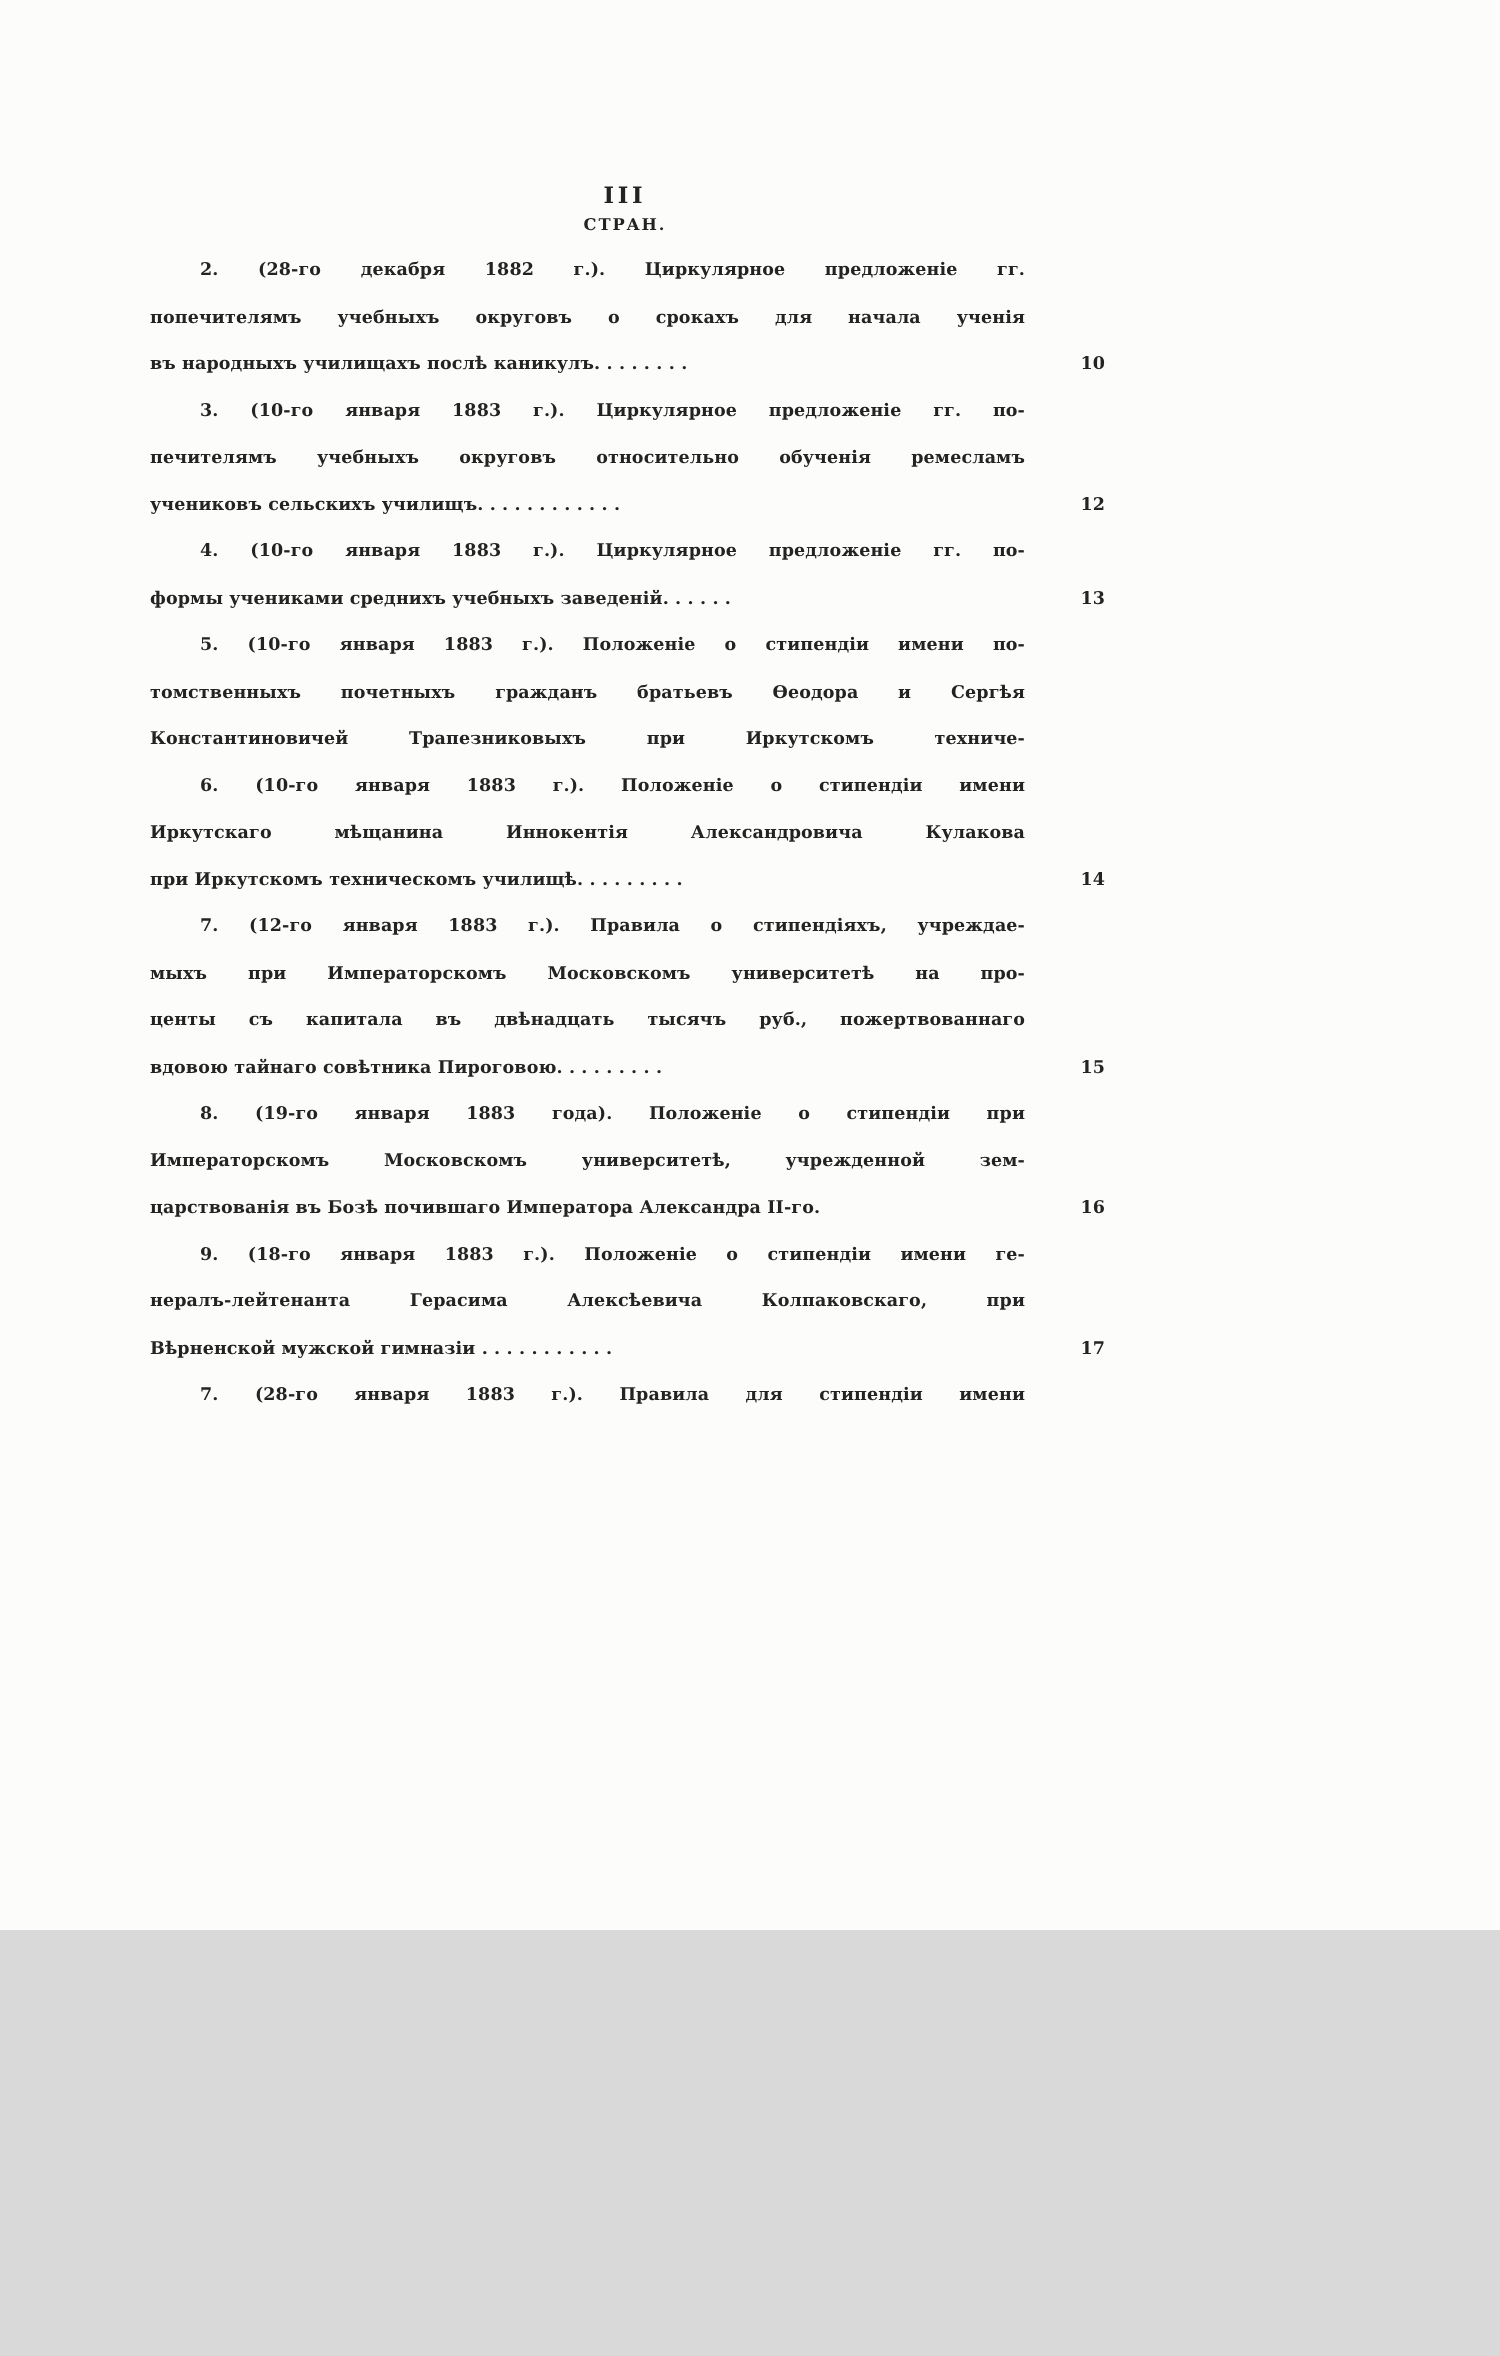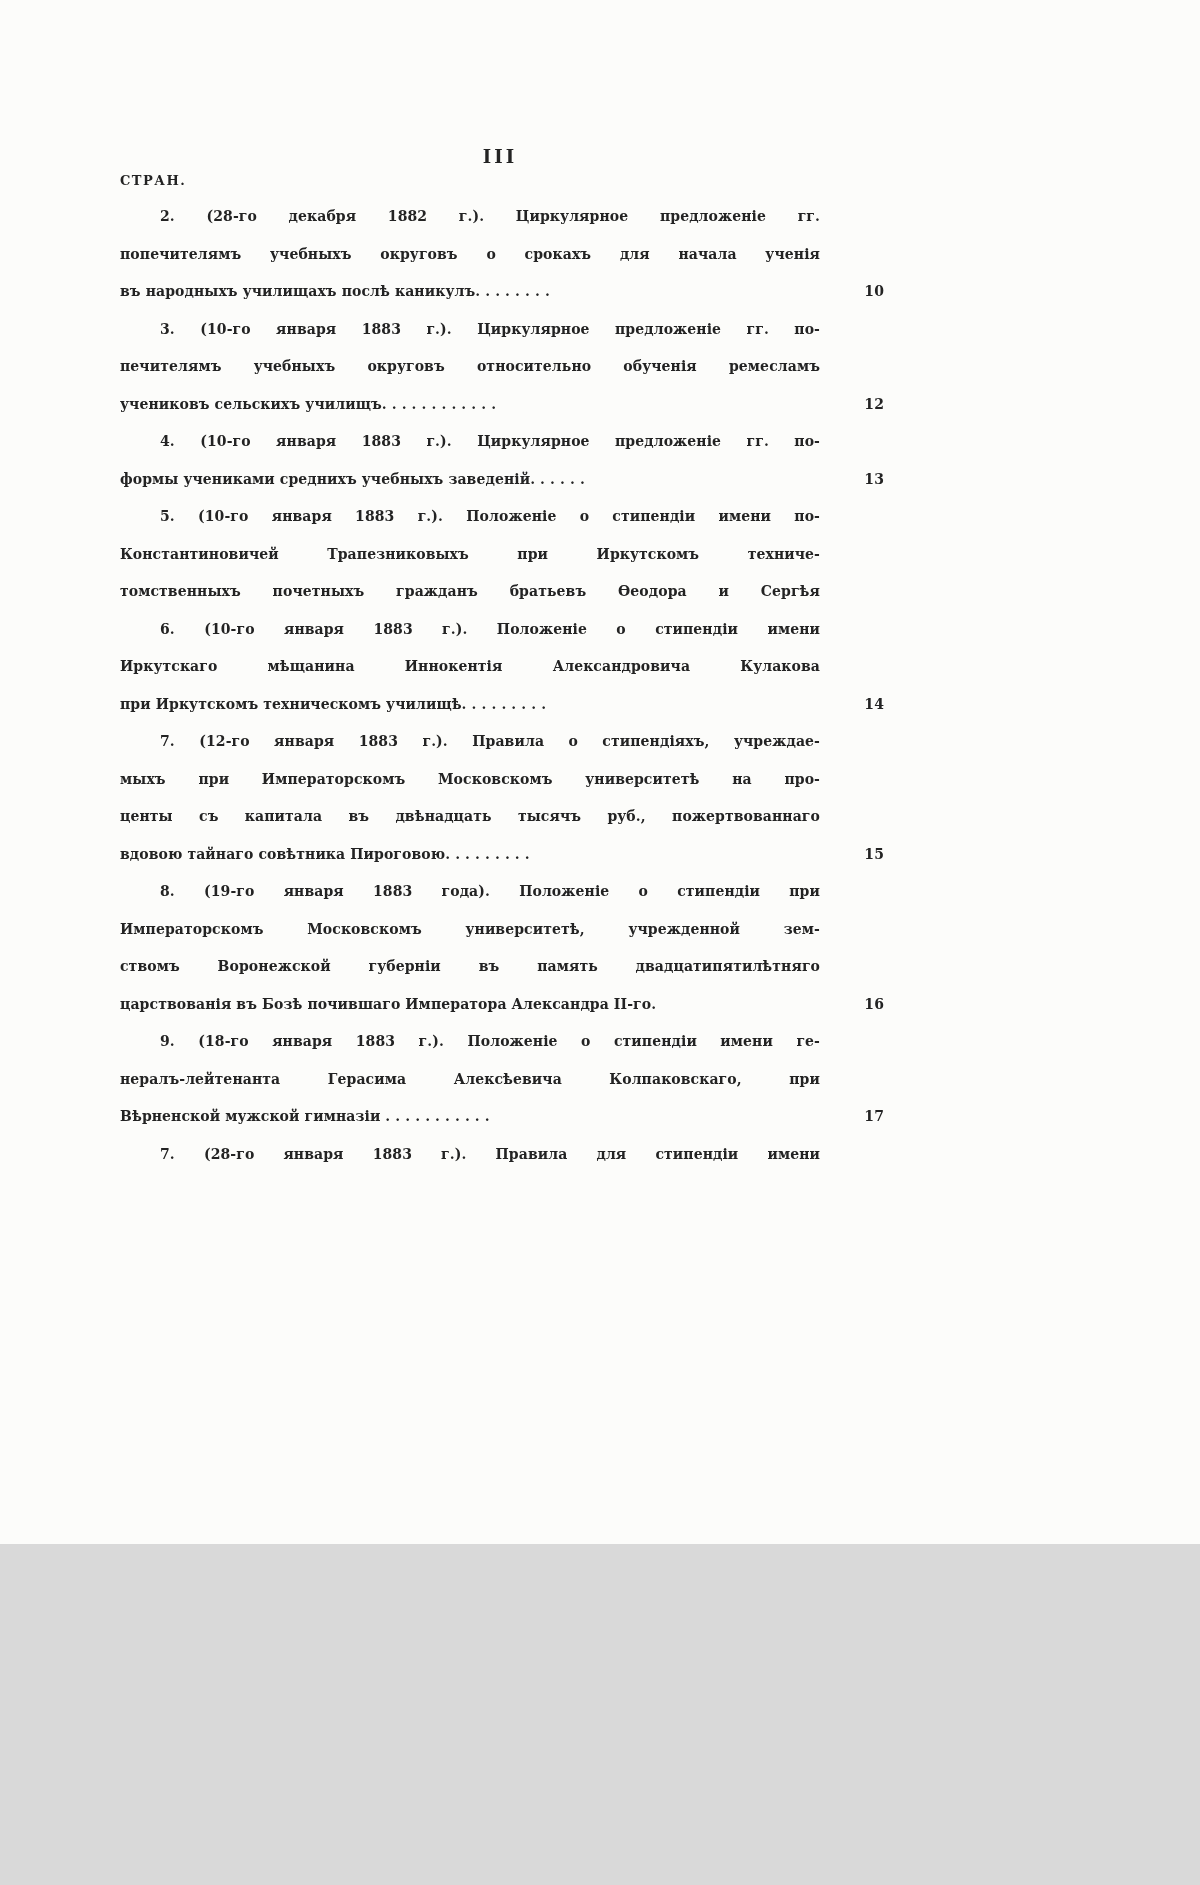--- a/index.html
+++ b/index.html
@@ -11,21 +11,21 @@
     font-family:"DejaVu Serif", serif;
     color:#232323;
     overflow:hidden;
   }
   .folio{
     position:absolute;top:146px;left:120px;width:760px;
     text-align:center;font-size:18px;letter-spacing:3px;font-weight:bold;
   }
   .col-header{
     position:absolute;top:173px;left:120px;width:760px;
-    text-align:left;font-size:13px;font-weight:bold;letter-spacing:1.5px;
+    text-align:center;font-size:13px;font-weight:bold;letter-spacing:1.5px;
   }
   .toc{
     position:absolute;top:198px;left:120px;width:700px;
     font-size:14px;font-weight:bold;line-height:37.5px;
     letter-spacing:0.1px;
   }
   .entry{margin:0;}
   .line{position:relative;white-space:normal;}
   .line.fill{text-align:justify;text-align-last:justify;-moz-text-align-last:justify;}
   .line.first{text-indent:40px;}
@@ -62,38 +62,37 @@
         <div class="line first fill">3. (10-го января 1883 г.). Циркулярное предложеніе гг. по-</div>
         <div class="line fill">печителямъ учебныхъ округовъ относительно обученія ремесламъ</div>
         <div class="line last"><span class="txt">учениковъ сельскихъ училищъ. .  .  .  .  .  .  .  .  .  .  .</span><span class="pg">12</span></div>
       </div>
       <div class="entry">
         <div class="line first fill">4. (10-го января 1883 г.). Циркулярное предложеніе гг. по-</div>
         <div class="line last"><span class="txt">формы учениками среднихъ учебныхъ заведеній. .  .  .  .  .</span><span class="pg">13</span></div>
       </div>
       <div class="entry">
         <div class="line first fill">5. (10-го января 1883 г.). Положеніе о стипендіи имени по-</div>
+        <div class="line fill">томственныхъ почетныхъ гражданъ братьевъ Ѳеодора и Сергѣя</div>
         <div class="line fill">Константиновичей Трапезниковыхъ при Иркутскомъ техниче-</div>
-        <div class="line fill">томственныхъ почетныхъ гражданъ братьевъ Ѳеодора и Сергѣя</div>
       </div>
       <div class="entry">
         <div class="line first fill">6. (10-го января 1883 г.). Положеніе о стипендіи имени</div>
         <div class="line fill">Иркутскаго мѣщанина Иннокентія Александровича Кулакова</div>
         <div class="line last"><span class="txt">при Иркутскомъ техническомъ училищѣ. .  .  .  .  .  .  .  .</span><span class="pg">14</span></div>
       </div>
       <div class="entry">
         <div class="line first fill">7. (12-го января 1883 г.). Правила о стипендіяхъ, учреждае-</div>
         <div class="line fill">мыхъ при Императорскомъ Московскомъ университетѣ на про-</div>
         <div class="line fill">центы съ капитала въ двѣнадцать тысячъ руб., пожертвованнаго</div>
         <div class="line last"><span class="txt">вдовою тайнаго совѣтника Пироговою. .  .  .  .  .  .  .  .</span><span class="pg">15</span></div>
       </div>
       <div class="entry">
         <div class="line first fill">8. (19-го января 1883 года). Положеніе о стипендіи при</div>
         <div class="line fill">Императорскомъ Московскомъ университетѣ, учрежденной зем-</div>
-        <div class="line fill">ствомъ Воронежской губерніи въ память двадцатипятилѣтняго</div>
         <div class="line last"><span class="txt">царствованія въ Бозѣ почившаго Императора Александра ІІ-го.</span><span class="pg">16</span></div>
       </div>
       <div class="entry">
         <div class="line first fill">9. (18-го января 1883 г.). Положеніе о стипендіи имени ге-</div>
         <div class="line fill">нералъ-лейтенанта Герасима Алексѣевича Колпаковскаго, при</div>
         <div class="line last"><span class="txt">Вѣрненской мужской гимназіи .  .  .  .  .  .  .  .  .  .  .</span><span class="pg">17</span></div>
       </div>
       <div class="entry">
         <div class="line first fill">7. (28-го января 1883 г.). Правила для стипендіи имени</div>
       </div>

